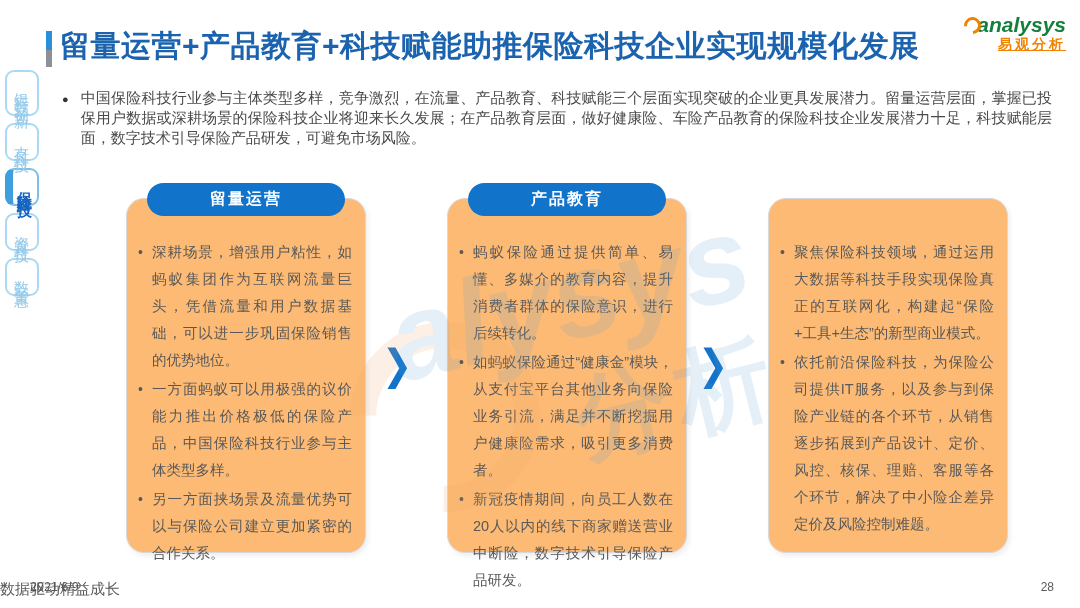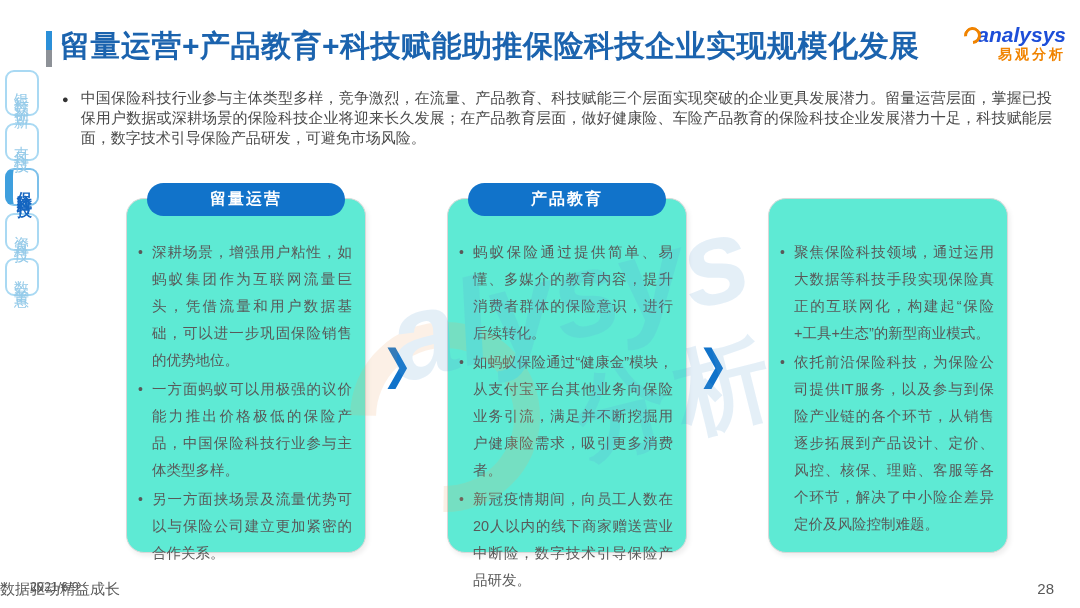--- a/index.html
+++ b/index.html
@@ -24,22 +24,22 @@
     letter-spacing: 0.5px; white-space: nowrap;
   }
   
   .logo { position: absolute; right: 14px; top: 14px; z-index: 5; text-align: right; line-height: 1; }
   .logo-top { display: flex; align-items: flex-end; justify-content: flex-end; }
   .logo-swirl {
     width: 17px; height: 17px; border: 3px solid #f08300;
     border-radius: 50%; border-bottom-color: transparent;
     transform: rotate(40deg); display: inline-block; margin-right: -4px; margin-bottom: 1px;
   }
-  .logo-en { font-size: 21px; font-style: italic; font-weight: bold; color: #1d4ed8; margin-top: 10px; }
-  .logo-cn { font-size: 14px; font-weight: bold; color: #f08300; letter-spacing: 3px; margin-top: 2px; }
+  .logo-en { font-size: 21px; font-style: italic; font-weight: bold; color: #15803d; }
+  .logo-cn { font-size: 14px; font-weight: bold; color: #f08300; letter-spacing: 3px; margin-top: 2px; text-decoration: underline; }
   
   .intro {
     position: absolute; left: 62px; top: 88px; width: 990px;
     display: flex; z-index: 4;
   }
   .intro-dot { font-size: 11px; color: #333333; margin: 5px 12px 0 0; }
   .intro-text {
     font-size: 15px; color: #4a4a4a; line-height: 20px; text-align: justify;
   }
   
@@ -77,21 +77,21 @@
     position: absolute; left: 90px; top: 30px;
     font-size: 120px; font-style: italic; font-weight: bold; color: #5d9fd4;
   }
   .wm-cn {
     position: absolute; left: 250px; top: 160px;
     font-size: 95px; font-weight: bold; color: #5d9fd4; letter-spacing: 10px;
   }
   
   .card {
     position: absolute; top: 198px; width: 240px; height: 355px;
-    background: #5eead4; border: 1px solid #d8d8d8; border-radius: 18px;
+    background: #fdba74; border: 1px solid #d8d8d8; border-radius: 18px;
     box-shadow: 2px 3px 5px rgba(0,0,0,0.07);
     z-index: 1;
   }
   .card-1 { left: 126px; }
   .card-2 { left: 447px; }
   .card-3 { left: 768px; }
   .pill {
     position: absolute; top: -16px; left: 50%; transform: translateX(-50%);
     width: 198px; height: 33px; border-radius: 17px;
     background: #1173ca; color: #ffffff;
@@ -110,21 +110,21 @@
     position: absolute; top: 344px; z-index: 2;
     font-size: 36px; font-weight: 900; color: #1173ca;
     transform: scaleY(1.15);
   }
   .arrow-1 { left: 382px; }
   .arrow-2 { left: 698px; }
   
   .footer { position: absolute; left: 0; bottom: 10px; width: 100%; height: 18px; z-index: 4; }
   .footer-date { position: absolute; left: 30px; font-size: 12.5px; color: #595959; }
   .footer-center { position: absolute; left: 0; width: 100%; text-align: left; font-size: 15px; color: #595959; }
-  .footer-page { position: absolute; right: 26px; font-size: 15px; color: #595959; }
+  .footer-page { position: absolute; right: 26px; font-size: 12px; color: #595959; }
 </style>
 </head>
 <body>
 
 <div class="title-row">
   <div class="accent-bar"></div>
   <div class="slide-title">留量运营+产品教育+科技赋能助推保险科技企业实现规模化发展</div>
 </div>
 
 <div class="logo">

